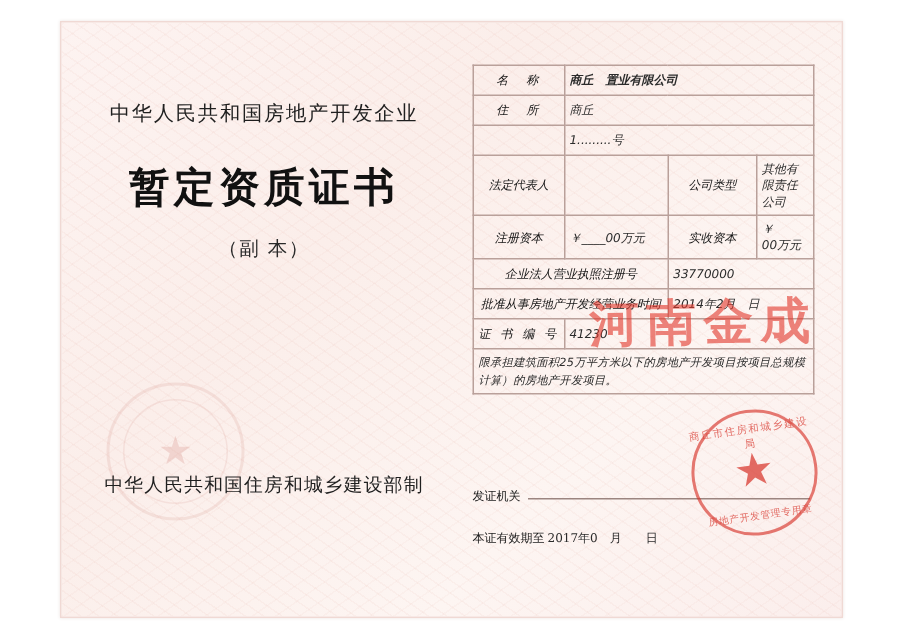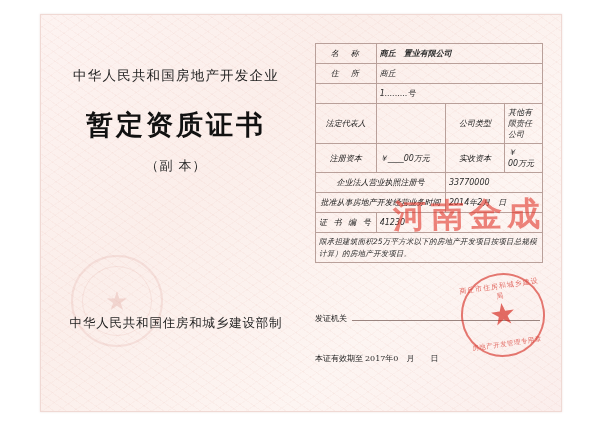--- a/index.html
+++ b/index.html
@@ -144,21 +144,21 @@
     padding: 4px 5px;
     letter-spacing: .2px;
   }
   .foot-row {
     position: absolute;
     left: 274px;
     width: 228px;
     font-size: 8px;
     color: #1a1a1a;
   }
-  .foot-issue { top: 296px; }
+  .foot-issue { top: 308px; }
   .foot-valid { top: 338px; }
   .foot-issue .inner, .foot-valid .inner {
     display: flex;
     align-items: baseline;
     gap: 2px;
   }
   .dotline {
     flex: 1 1 auto;
     border-bottom: 1px solid #9b8580;
     height: 9px;

